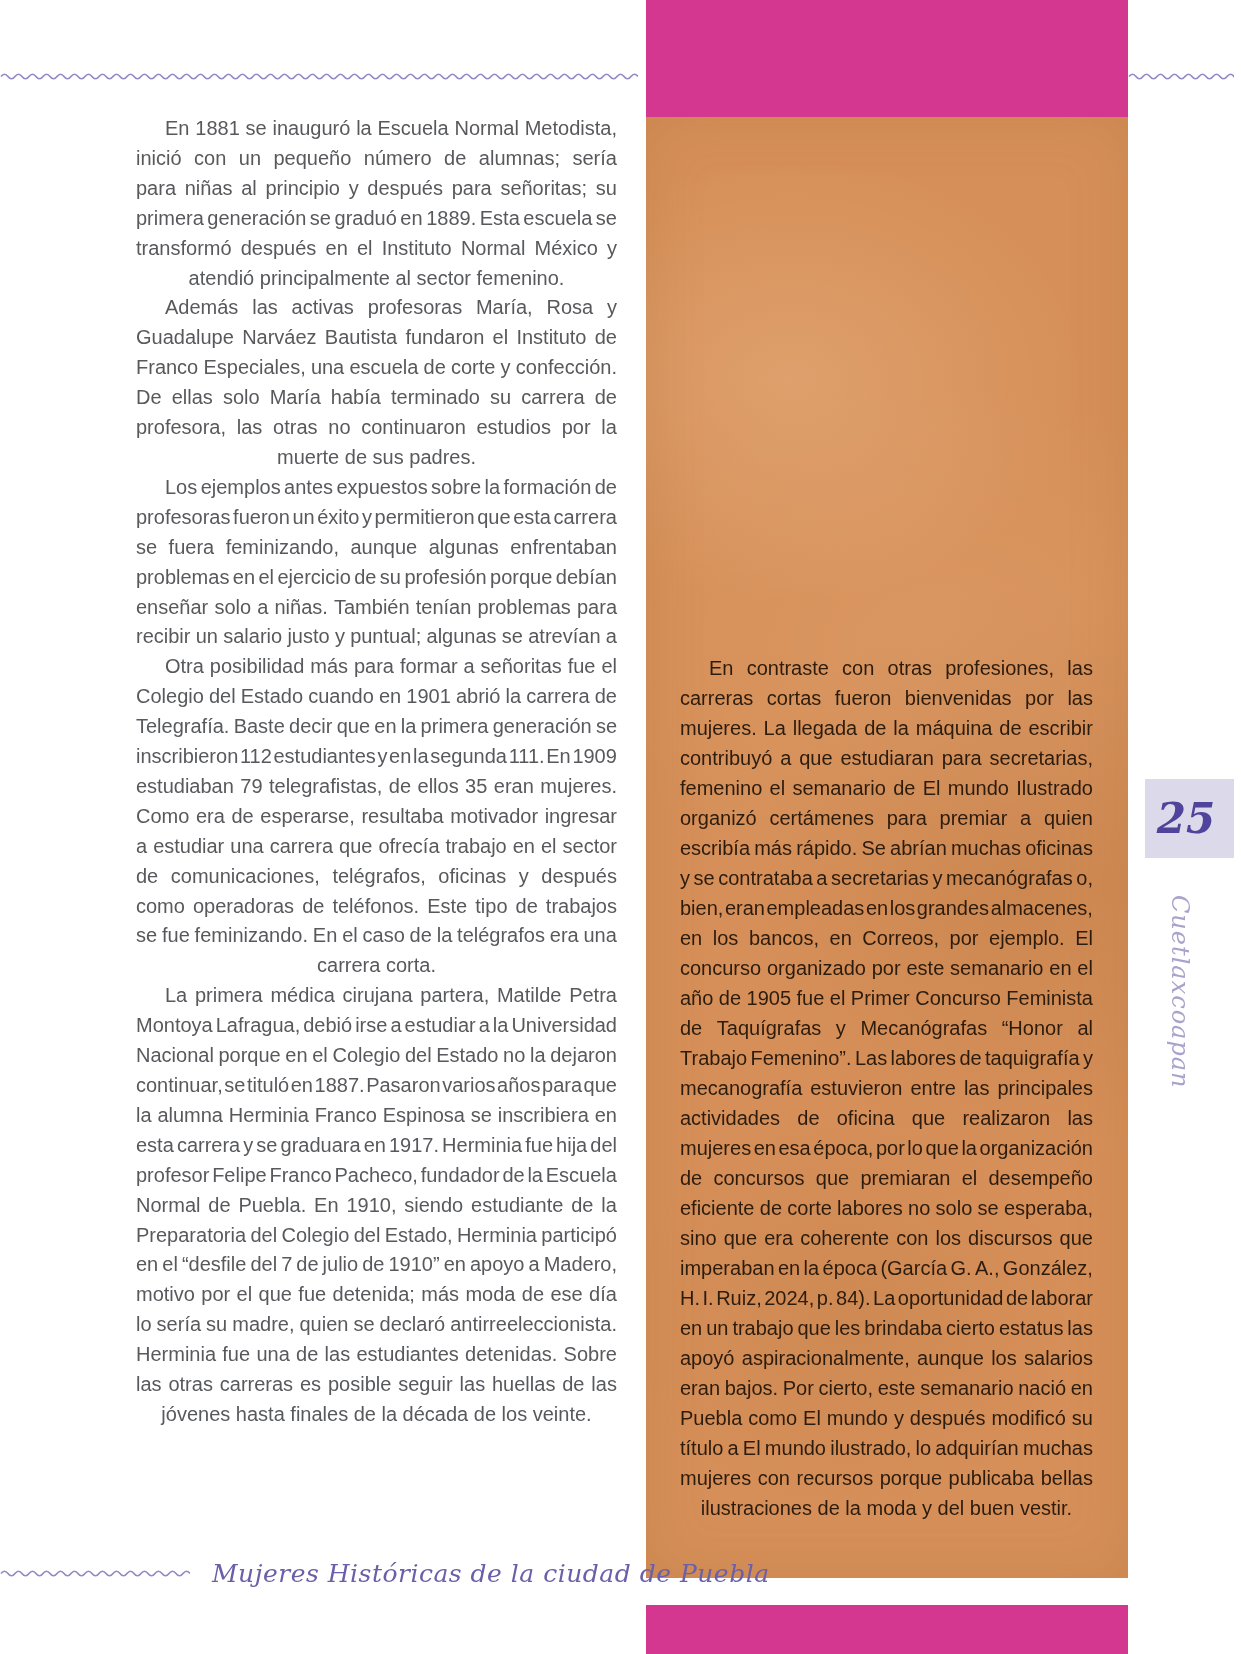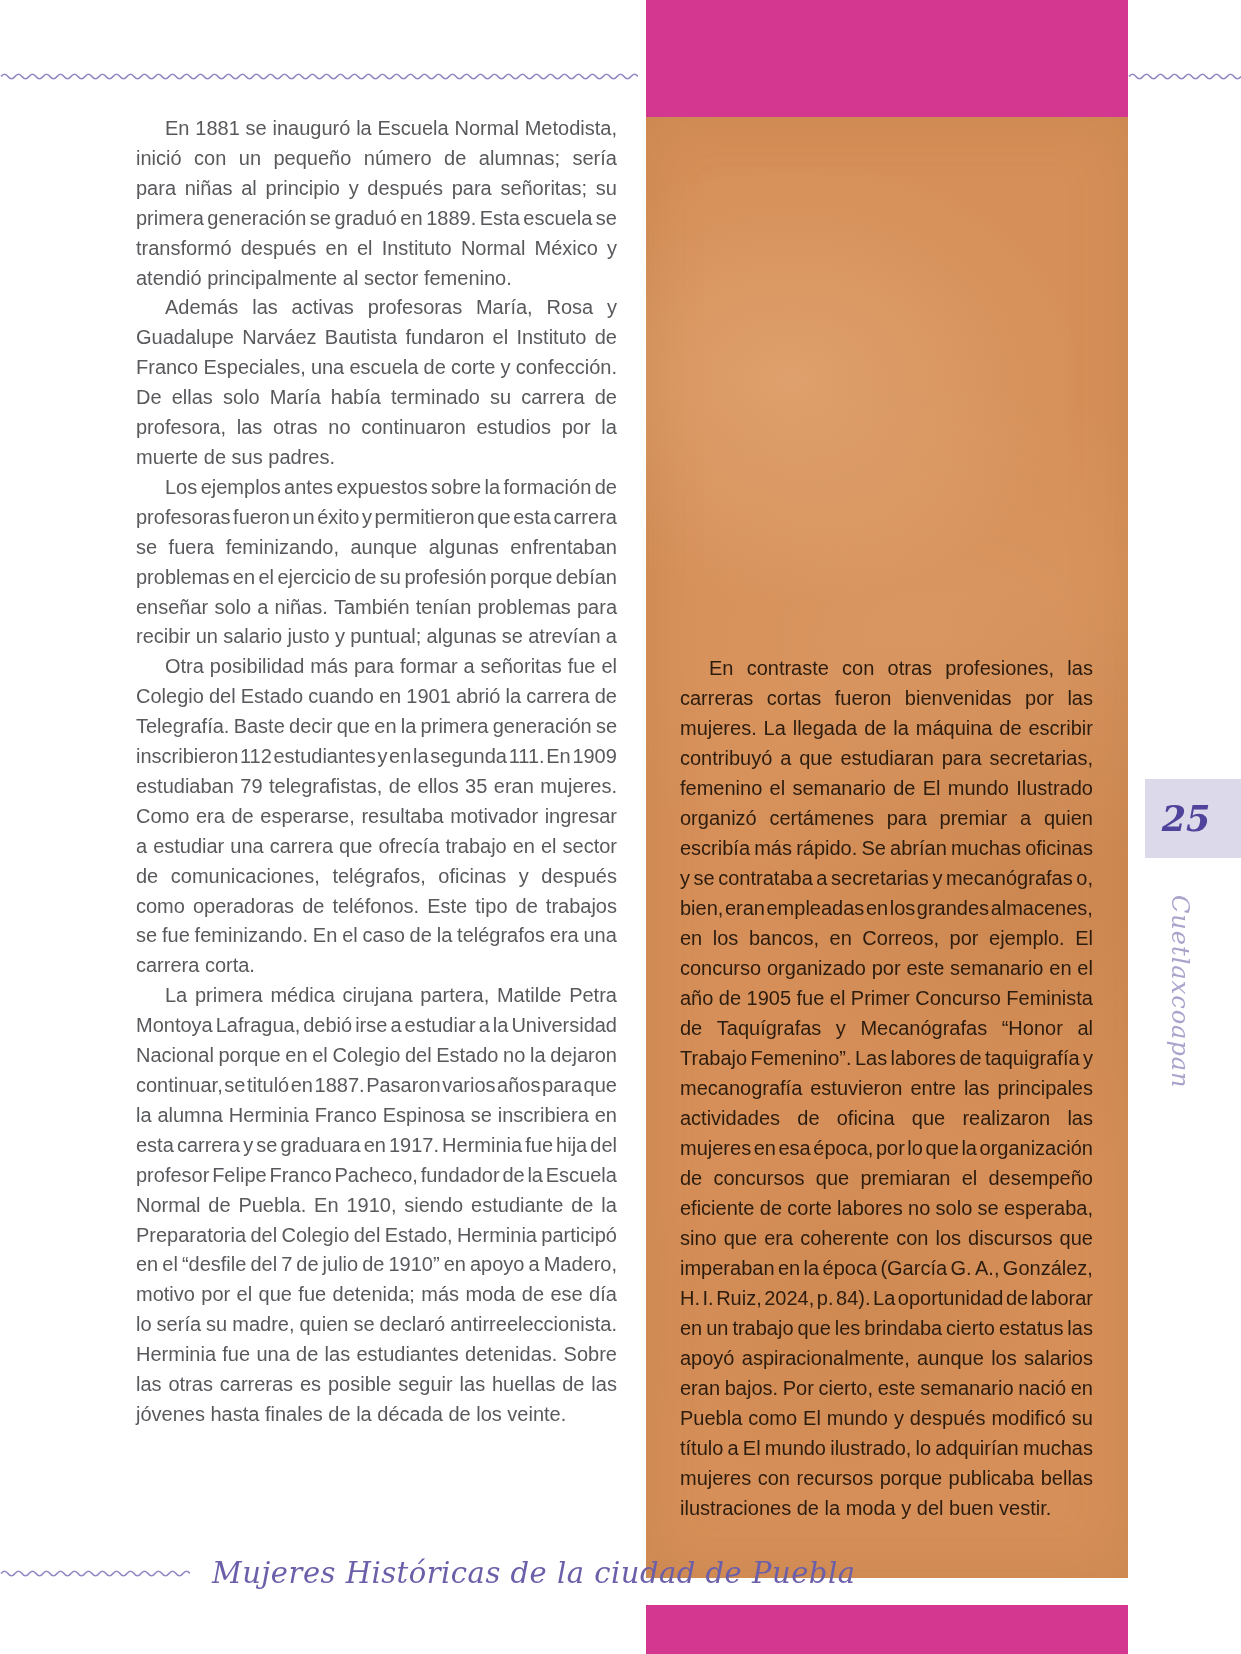--- a/index.html
+++ b/index.html
@@ -1,19 +1,18 @@
 <!DOCTYPE html>
 <html><head>
 <meta charset="utf-8">
 <style>
   html,body{margin:0;padding:0;background:#ffffff;}
   .page{
     position:relative;width:1234px;height:1654px;background:#ffffff;overflow:hidden;
     font-family:"Liberation Sans",sans-serif;
-    padding-left:8px;
   }
   
   .band{position:absolute;left:646px;width:482px;}
   .band.top{top:0;height:117px;}
   .band.bottom{top:1605px;height:49px;}
   
   .orange{
     position:absolute;left:646px;top:117px;width:482px;height:1461px;
     background-image:
       radial-gradient(ellipse 420px 320px at 30% 18%, rgba(255,228,190,0.20), rgba(255,228,190,0) 70%),
@@ -21,31 +20,31 @@
       radial-gradient(ellipse 320px 280px at 42% 82%, rgba(140,82,35,0.10), rgba(140,82,35,0) 70%),
       radial-gradient(ellipse 520px 380px at 60% 36%, rgba(255,222,182,0.10), rgba(255,222,182,0) 70%);
     box-shadow: inset 0 0 60px rgba(150,92,40,0.18);
   }
   
   .col{position:absolute;}
   .col-left{left:136px;top:114px;width:481px;font-size:20px;line-height:29.9px;}
   .col-right{left:680px;top:653px;width:413px;font-size:20px;line-height:30px;}
   .tline{display:flex;justify-content:space-between;white-space:pre;}
   .tline.indent{padding-left:29px;}
-  .tline.last{display:block;text-align:left;justify-content:flex-start;}
+  .tline.last{display:block;text-align:center;justify-content:flex-start;}
   
   .footer{position:absolute;left:0;top:1552px;height:42px;display:flex;align-items:center;}
   .footer svg{margin-right:22px;flex:0 0 auto;}
-  .footer-text{font-family:"DejaVu Serif","Liberation Serif",serif;font-style:italic;font-size:29px;letter-spacing:0.5px;}
+  .footer-text{font-family:"DejaVu Serif","Liberation Serif",serif;font-style:italic;font-size:25px;letter-spacing:0.5px;}
   
   .page-tab{
     position:absolute;left:1145px;top:779px;width:96px;height:79px;
     display:flex;align-items:center;justify-content:center;padding-right:14px;box-sizing:border-box;
   }
-  .page-num{font-family:"DejaVu Serif","Liberation Serif",serif;font-style:italic;font-weight:bold;font-size:35px;}
+  .page-num{font-family:"DejaVu Serif","Liberation Serif",serif;font-style:italic;font-weight:bold;font-size:42px;}
   
   .side-label{
     position:absolute;left:1166px;top:895px;
     writing-mode:vertical-rl;text-orientation:mixed;
     font-family:"DejaVu Serif","Liberation Serif",serif;font-style:italic;font-size:24px;letter-spacing:1px;
   }
   
   svg.wave{position:absolute;display:block;}
   .wave-top-left{left:0;top:70px;}
   .wave-top-right{left:1128px;top:70px;}

